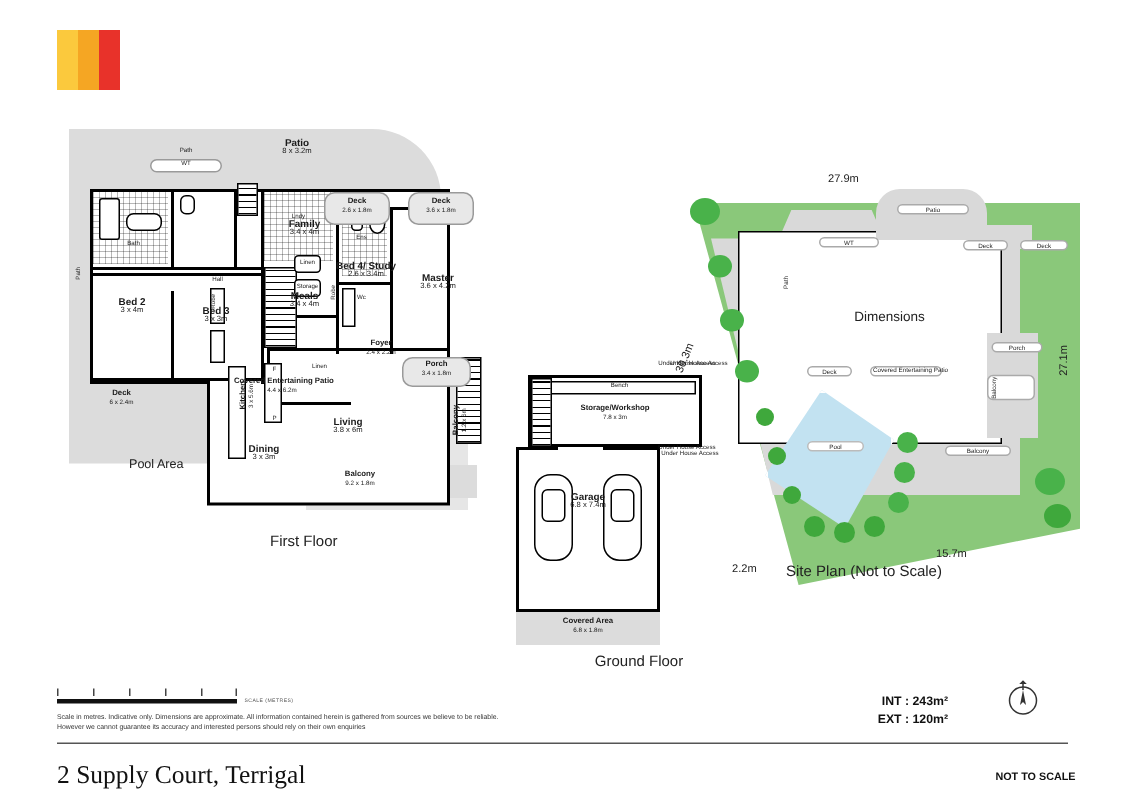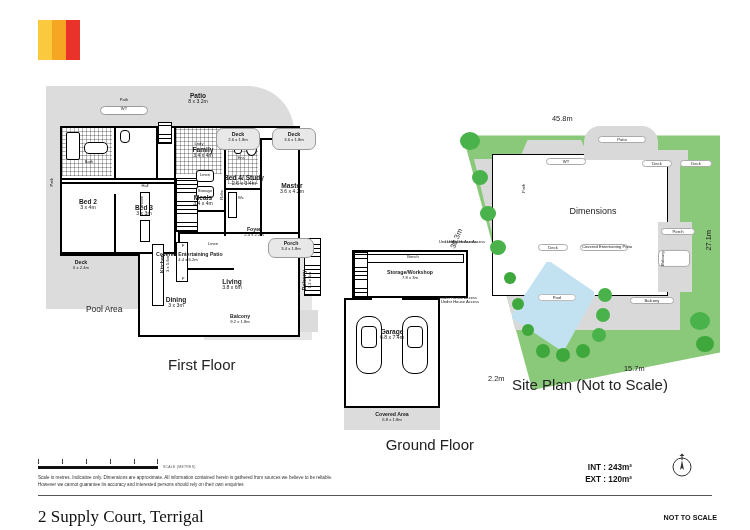--- a/index.html
+++ b/index.html
@@ -25,21 +25,21 @@
   .slab2{position:absolute;background:#e6e6e6;}
   .room{position:absolute;background:#ffffff;border:2.5px solid #000;box-sizing:border-box;}
   .thin{position:absolute;background:#fff;border:1px solid #000;box-sizing:border-box;}
   .wall{position:absolute;background:#000;}
   .lbl{position:absolute;text-align:center;line-height:1.12;color:#1a1a1a;white-space:nowrap;}
   .lbl .n{display:block;font-size:6.6px;font-weight:bold;}
   .lbl .d{display:block;font-size:5.1px;}
   .lbl.sm .n{font-size:5.2px;}
   .lbl.sm .d{font-size:4.2px;}
   .lbl.tiny .n{font-size:4.1px;font-weight:normal;}
-  .plan-caption{position:absolute;font-size:15px;color:#222;text-align:center;}
+  .plan-caption{position:absolute;font-size:10px;color:#222;text-align:center;margin-left:12px;}
   .area-lbl{position:absolute;font-size:8.4px;color:#222;}
   .chip{position:absolute;background:#fff;border:1px solid #9a9a9a;border-radius:7px;box-sizing:border-box;}
   .hatch{position:absolute;
     background:
       repeating-linear-gradient(0deg, rgba(0,0,0,.28) 0 0.6px, transparent 0.6px 4px),
       repeating-linear-gradient(90deg, rgba(0,0,0,.28) 0 0.6px, transparent 0.6px 4px);
   }
   .stair{position:absolute;background:#fff;border:1px solid #000;box-sizing:border-box;
     background-image:repeating-linear-gradient(0deg,#000 0 0.8px,transparent 0.8px 4.2px);}
   .stair.h{background-image:repeating-linear-gradient(90deg,#000 0 0.8px,transparent 0.8px 4.2px);}
@@ -285,21 +285,21 @@
       <span class="n">Covered Area</span>
         <span class="d">6.8 x 1.8m</span>
       </div>
     <div class="lbl tiny" style="left:106px;top:2px;width:40px;line-height:1.2;">
         <span class="n">Under House Access</span>
       </div>
     <div class="lbl tiny" style="left:100px;top:62px;width:40px;line-height:1.2;">
         <span class="n">Under House Access</span>
       </div>
 
-    <div class="plan-caption" style="left:14px;top:198px;width:120px;text-align:right;">Ground Floor</div>
+    <div class="plan-caption" style="left:14px;top:198px;width:120px;">Ground Floor</div>
   </div>
 
   <div id="siteplan">
     <div class="grass" style="background:#8ac87a;clip-path:polygon(4% 5%, 100% 5%, 100% 86%, 30% 100%, 4% 5%);"></div>
 
     <div class="sp-pave" style="left:22px;top:18px;width:206px;height:190px;clip-path:polygon(0 10%,22% 10%,26% 0,52% 0,56% 10%,100% 10%,100% 100%,20% 100%);"></div>
 
     <div class="sp-building" style="left:40px;top:32px;width:176px;height:142px;"></div>
     <div class="sp-pave" style="left:132px;top:4px;width:74px;height:34px;border-radius:16px 16px 0 0;"></div>
     <div class="sp-pave" style="left:196px;top:28px;width:40px;height:16px;"></div>
@@ -329,21 +329,21 @@
     <div class="sp-lbl box" style="left:190px;top:38px;width:26px;">Deck</div>
     <div class="sp-lbl box" style="left:228px;top:38px;width:28px;">Deck</div>
     <div class="sp-lbl box" style="left:86px;top:122px;width:26px;">Deck</div>
     <div class="sp-lbl box" style="left:178px;top:175px;width:40px;">Balcony</div>
     <div class="sp-lbl box vert" style="left:206px;top:128px;width:28px;">Balcony</div>
     <div class="sp-lbl vert" style="left:68px;top:62px;width:24px;background:transparent;">Path</div>
     <div class="sp-lbl box" style="left:128px;top:122px;width:44px;line-height:1.15;">Covered Entertaining Patio</div>
     <div class="sp-lbl box" style="left:94px;top:36px;width:36px;">WT</div>
     <div class="sp-lbl" style="left:86px;top:172px;width:34px;background:#fff;border:1px solid #bbb;border-radius:4px;">Pool</div>
 
-    <div class="dim" style="left:100px;top:-8px;">45.8m</div>
+    <div class="dim" style="left:100px;top:-8px;">27.9m</div>
     <div class="dim vert" style="left:252px;top:108px;">27.1m</div>
     <div class="dim" style="left:172px;top:242px;">15.7m</div>
     <div class="dim" style="left:36px;top:252px;">2.2m</div>
     <div class="dim" style="left:-6px;top:112px;transform:rotate(-68deg);">30.3m</div>
 
     <div class="plan-caption" style="left:60px;top:254px;">Site Plan (Not to Scale)</div>
   </div>
 
   <div class="lbl tiny" style="left:436px;top:240px;width:44px;line-height:1.2;">
       <span class="n">Under House Access</span>

